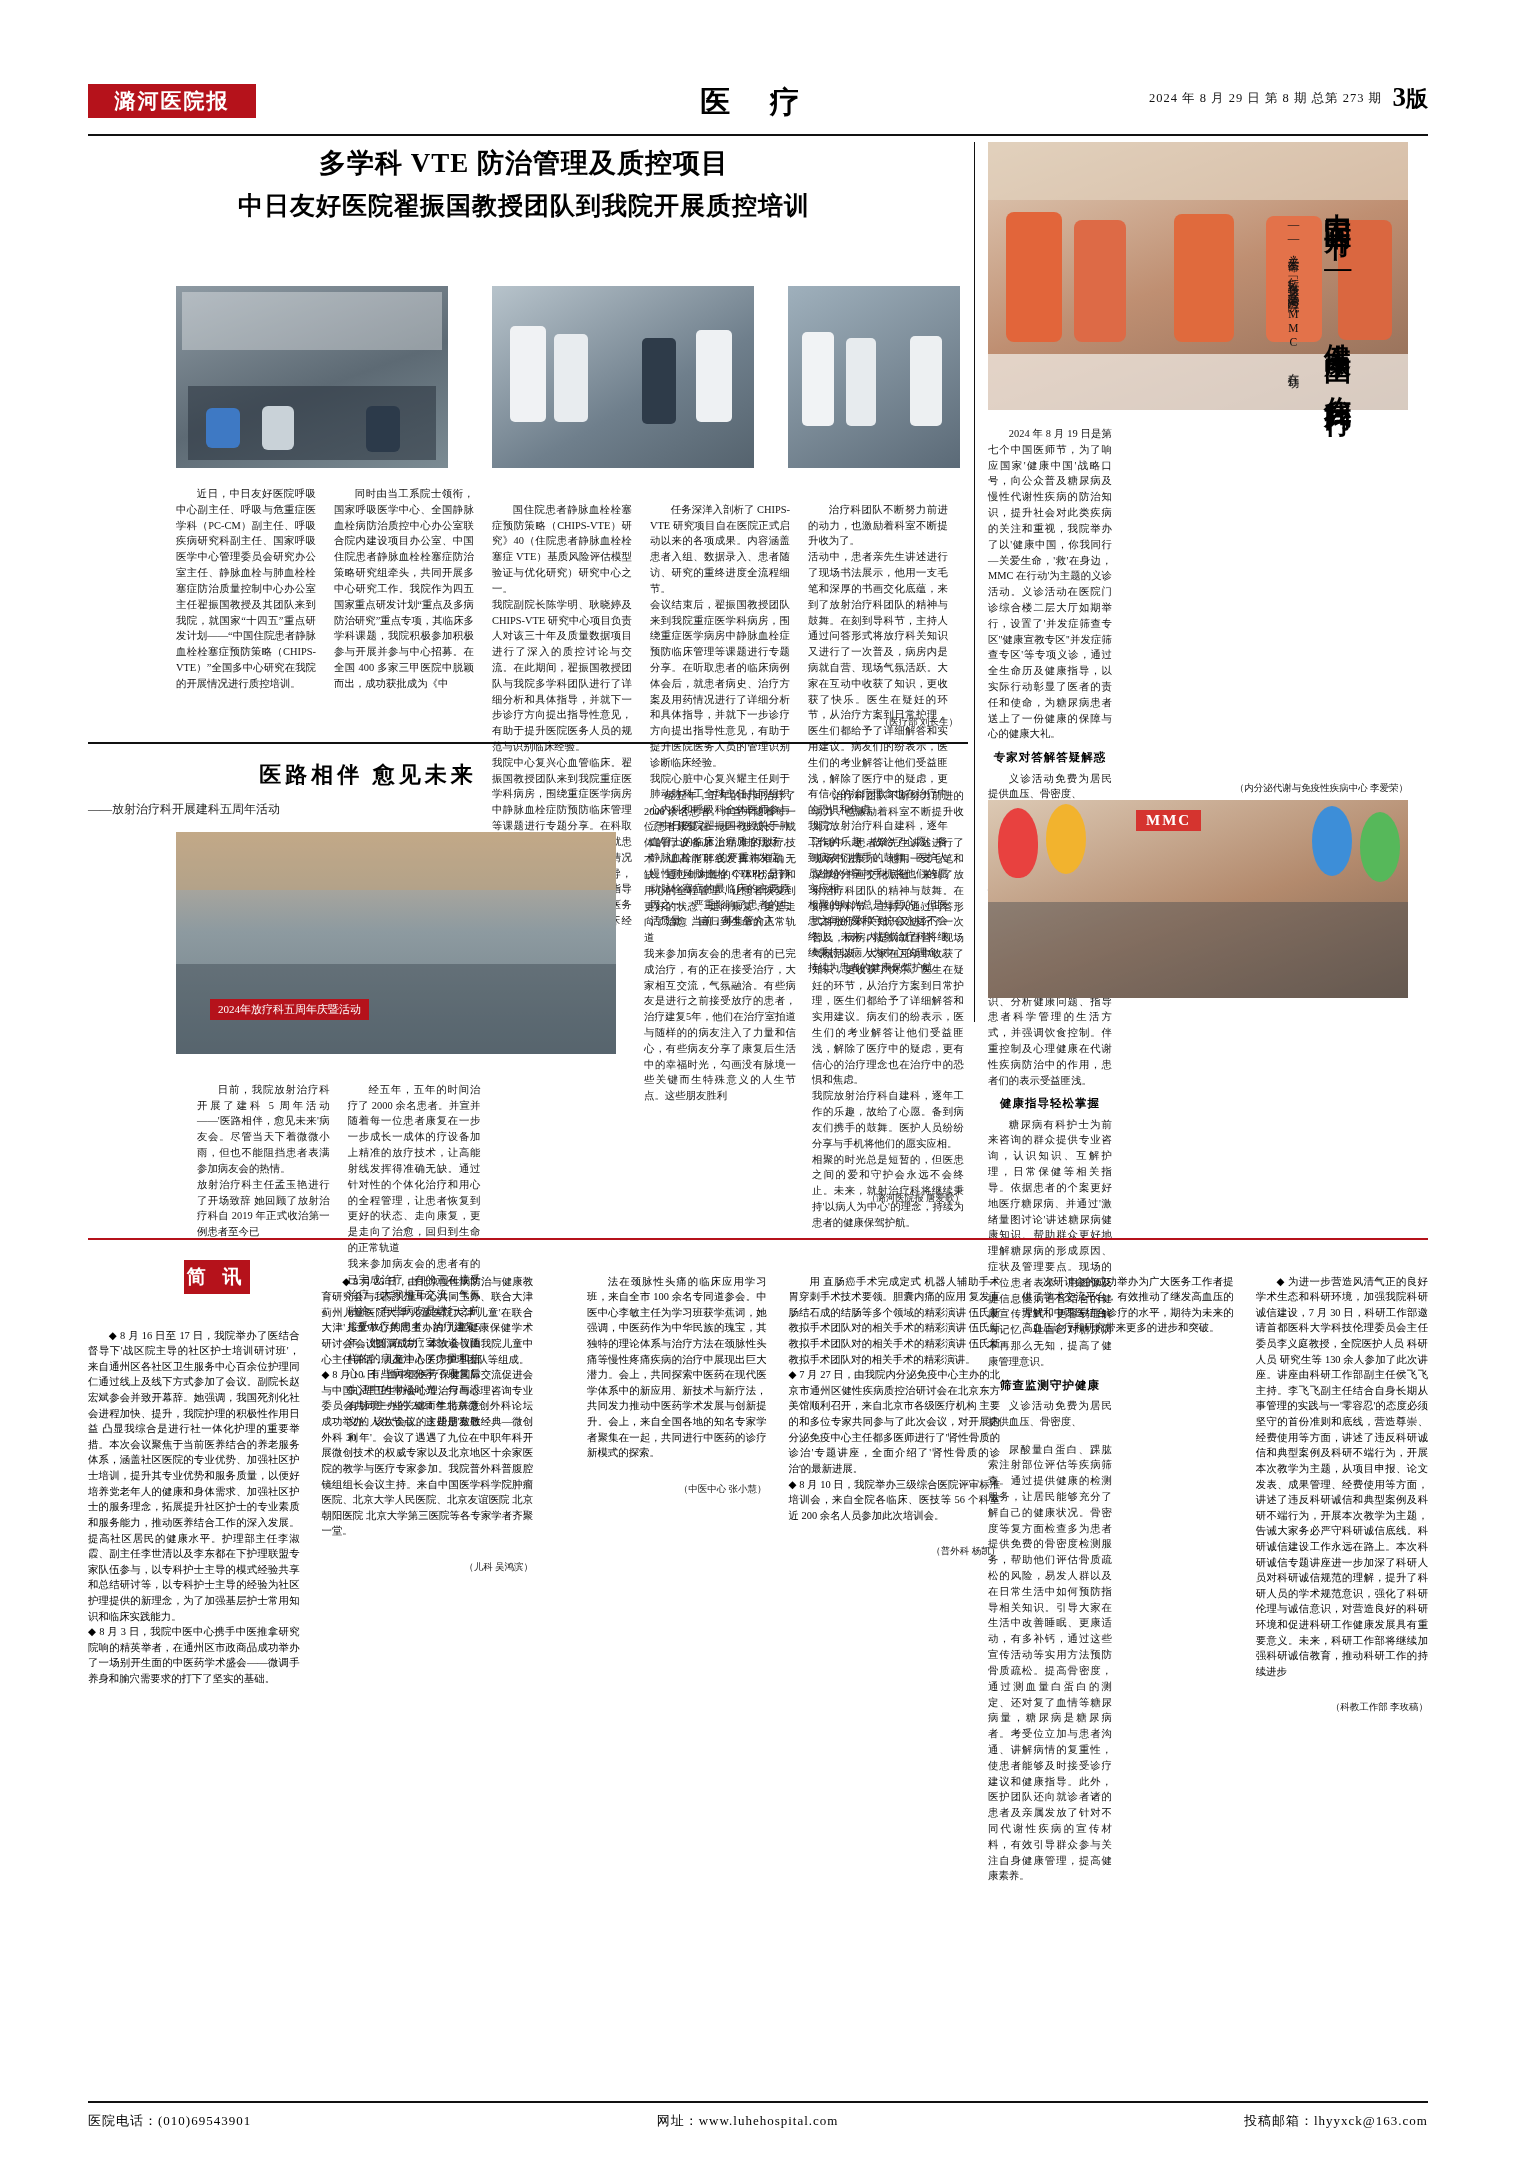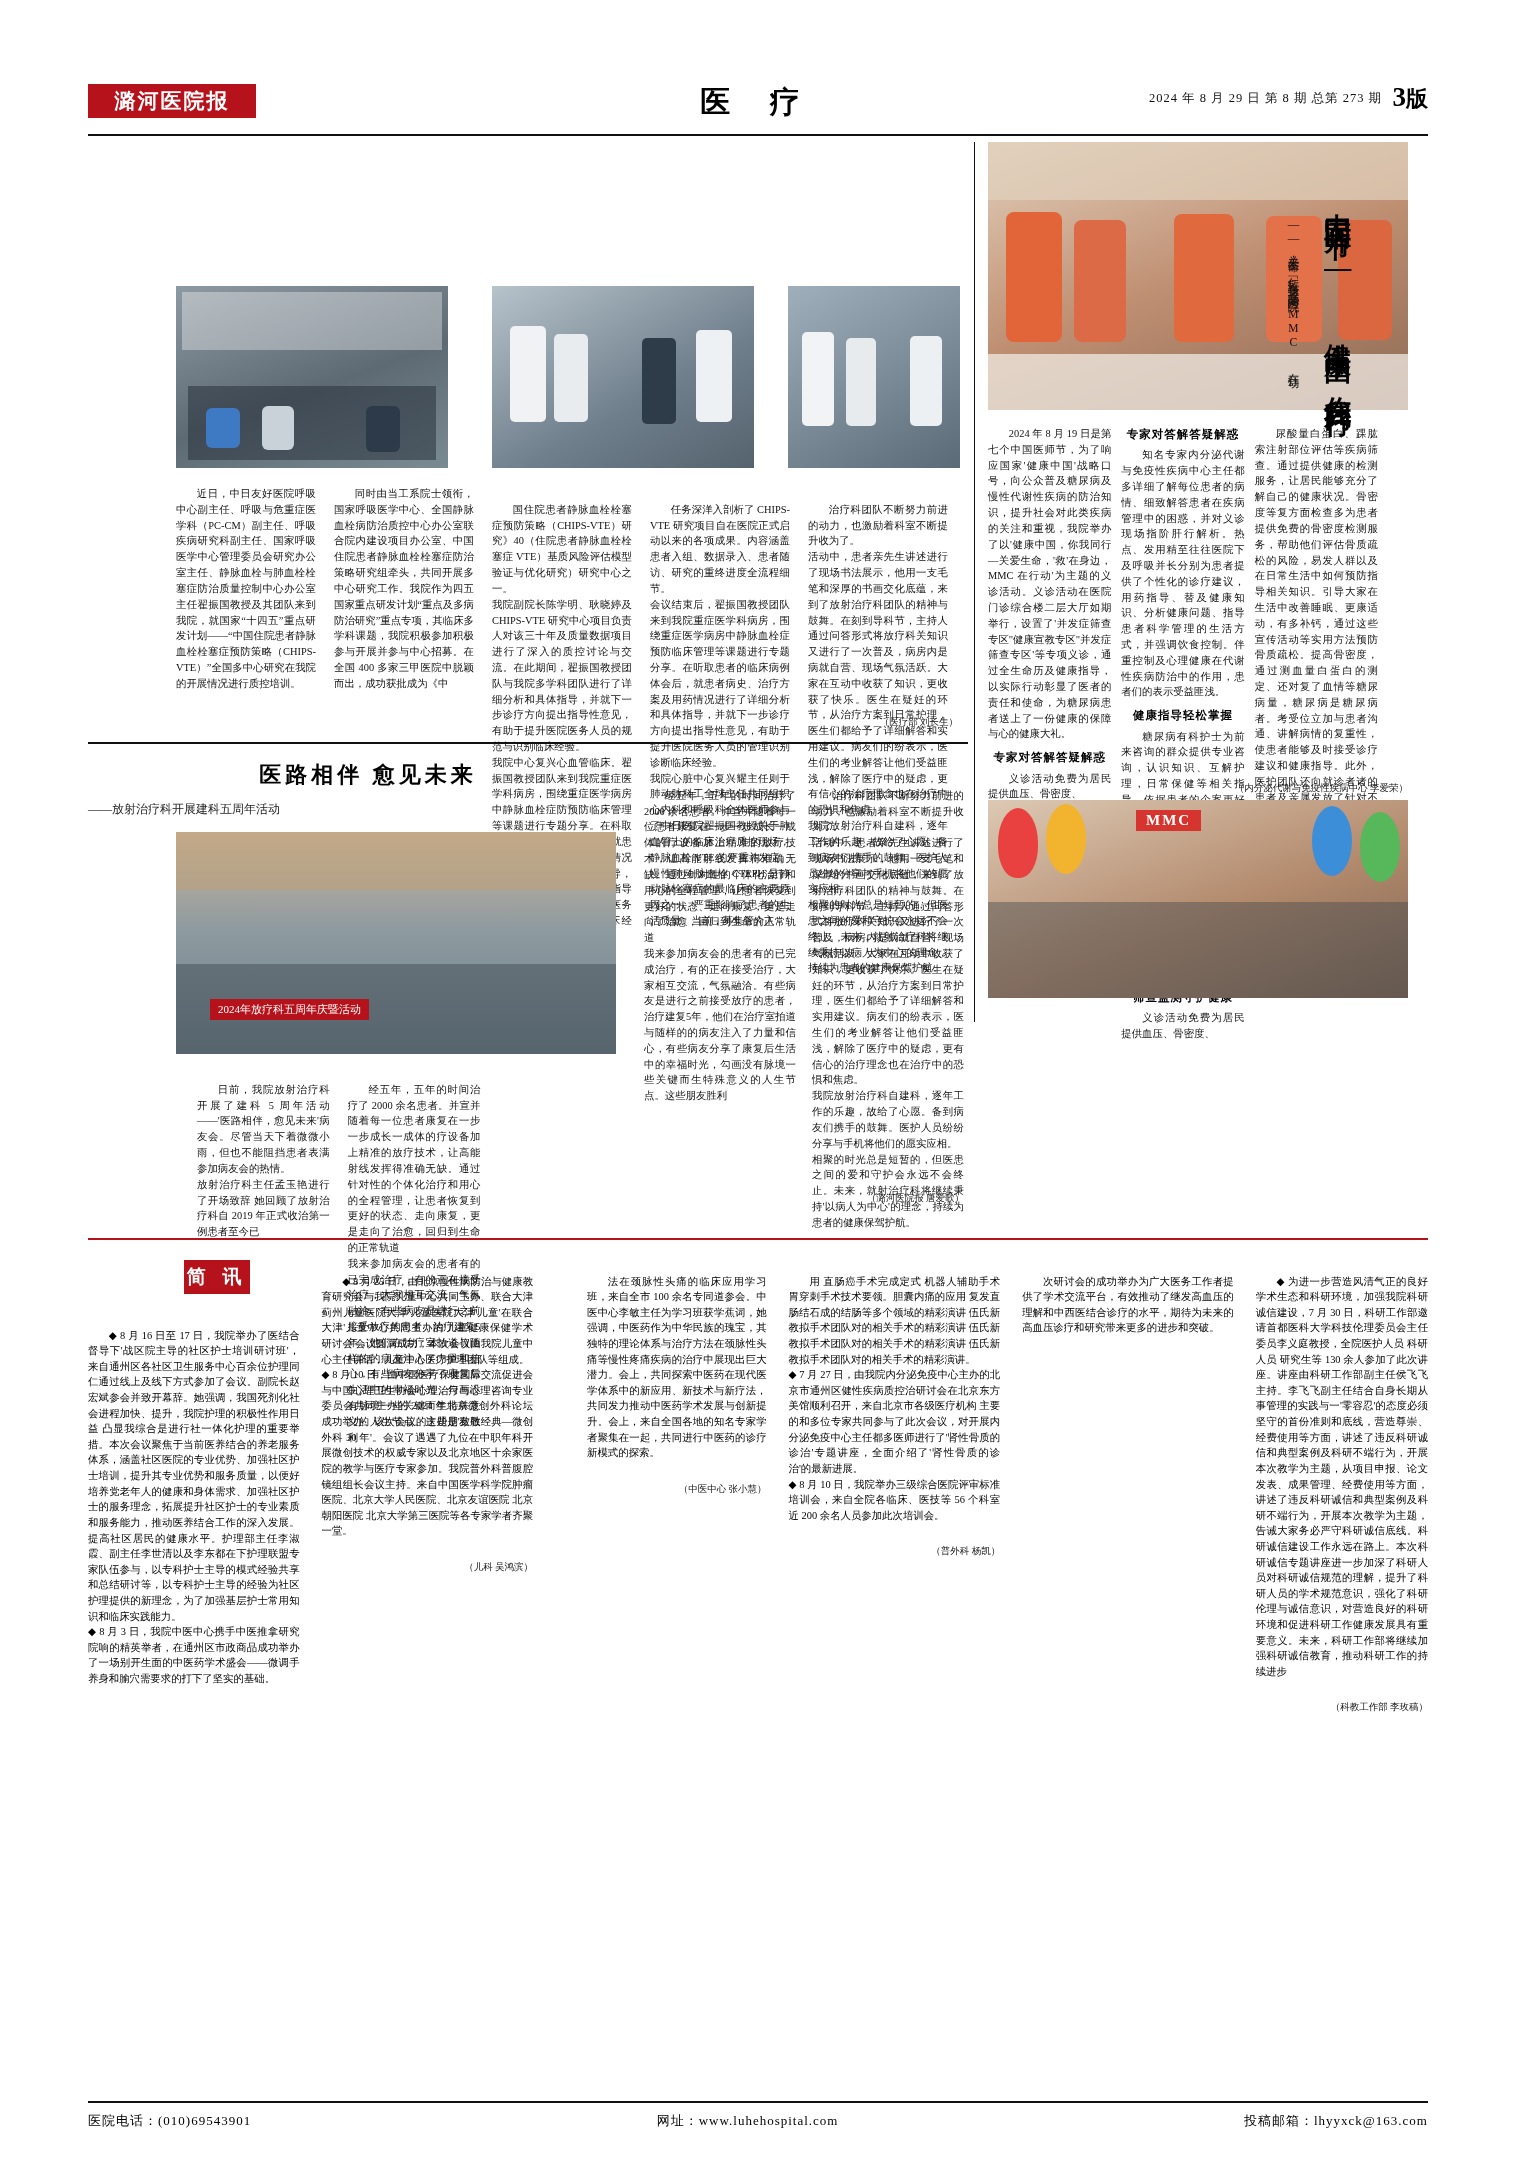--- a/index.html
+++ b/index.html
@@ -56,20 +56,24 @@
       <div class="logo">潞河医院报</div>
       <div class="section-title">医 疗</div>
       <div class="issue">2024 年 8 月 29 日   第 8 期   总第 273 期</div>
       <div class="pageno">
         <span class="num">3</span><span>版</span>
       </div>
     </div>
 
     <div class="col-rule" style="left:886px;top:60px;width:1px;height:880px;"></div>
 
+    <div style="position:absolute;left:0;top:62px;width:872px;">
+      <div class="hdr1" style="font-size:27px;">多学科 VTE 防治管理及质控项目</div>
+      <div class="hdr1" style="font-size:25px;margin-top:5px;">中日友好医院翟振国教授团队到我院开展质控培训</div>
+    </div>
 
     <div class="photo" style="left:88px;top:204px;width:272px;height:182px;background:linear-gradient(160deg,#8e9aa3,#5d6a74 55%,#7b8b93);">
       <div class="ph-in" style="position:relative;">
         <div style="position:absolute;left:6px;top:6px;right:6px;height:58px;background:rgba(255,255,255,.35);"></div>
         <div style="position:absolute;left:12px;bottom:8px;right:12px;height:74px;background:rgba(40,50,60,.55);"></div>
         <div style="position:absolute;left:30px;bottom:20px;width:34px;height:40px;background:#3e79c4;border-radius:6px;"></div>
         <div style="position:absolute;left:86px;bottom:18px;width:32px;height:44px;background:#c9d2d8;border-radius:6px;"></div>
         <div style="position:absolute;right:48px;bottom:16px;width:34px;height:46px;background:#2c3a4a;border-radius:6px;"></div>
       </div>
     </div>
@@ -169,21 +173,21 @@
     </div>
 
     <div style="position:absolute;left:1232px;top:110px;height:560px;">
       <div class="vhead" style="height:540px;">中国医师节 — 健康中国，你我同行</div>
     </div>
     <div style="position:absolute;left:1196px;top:136px;height:470px;">
       <div class="vsub" style="height:450px;">——关爱生命，仁敬「在身边」北京潞河医院 MMC 在行动</div>
     </div>
 
     <div style="position:absolute;left:900px;top:344px;width:390px;">
-      <div style="display:flex;gap:10px;">
+      <div style="display:flex;gap:10px;flex-direction:column;">
         <div style="width:124px;">
           <div class="body-txt">
               <p>2024 年 8 月 19 日是第七个中国医师节，为了响应国家'健康中国'战略口号，向公众普及糖尿病及慢性代谢性疾病的防治知识，提升社会对此类疾病的关注和重视，我院举办了以'健康中国，你我同行—关爱生命，'救'在身边，MMC 在行动'为主题的义诊活动。义诊活动在医院门诊综合楼二层大厅如期举行，设置了'并发症筛查专区''健康宣教专区''并发症筛查专区'等专项义诊，通过全生命历及健康指导，以实际行动彰显了医者的责任和使命，为糖尿病患者送上了一份健康的保障与心的健康大礼。</p>
             </div>
           <div class="hdr2" style="font-size:11.5px;margin:7px 0 4px;letter-spacing:1px;">专家对答解答疑解惑</div>
           <div class="body-txt">
               <p>义诊活动免费为居民提供血压、骨密度、</p>
             </div>
         </div>
         <div style="width:124px;">

